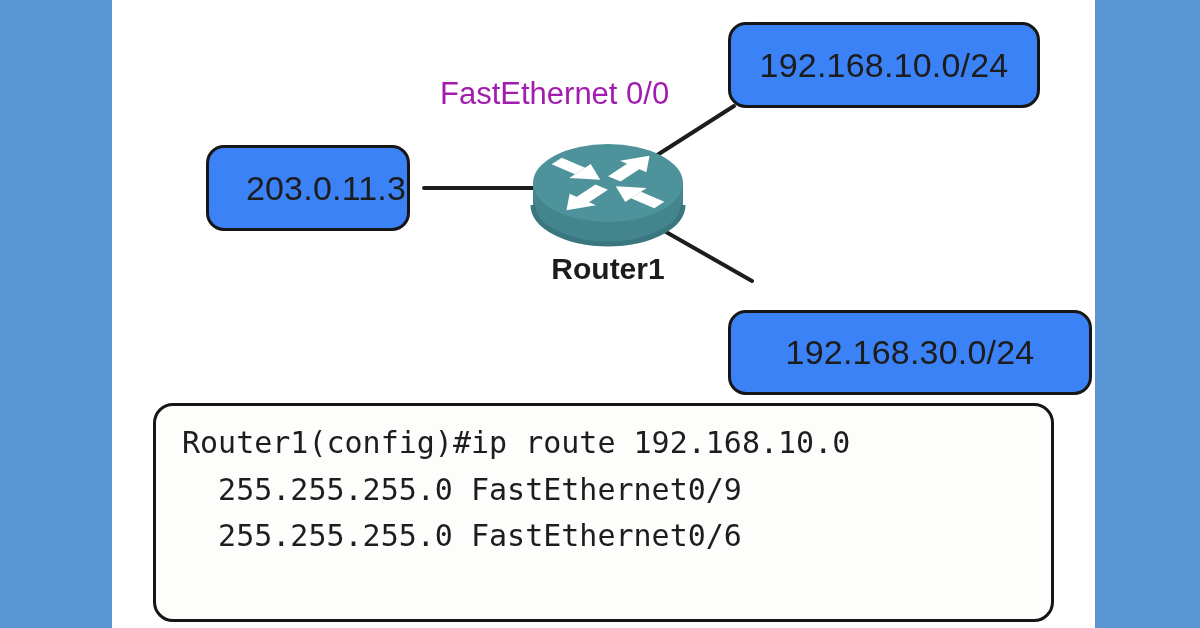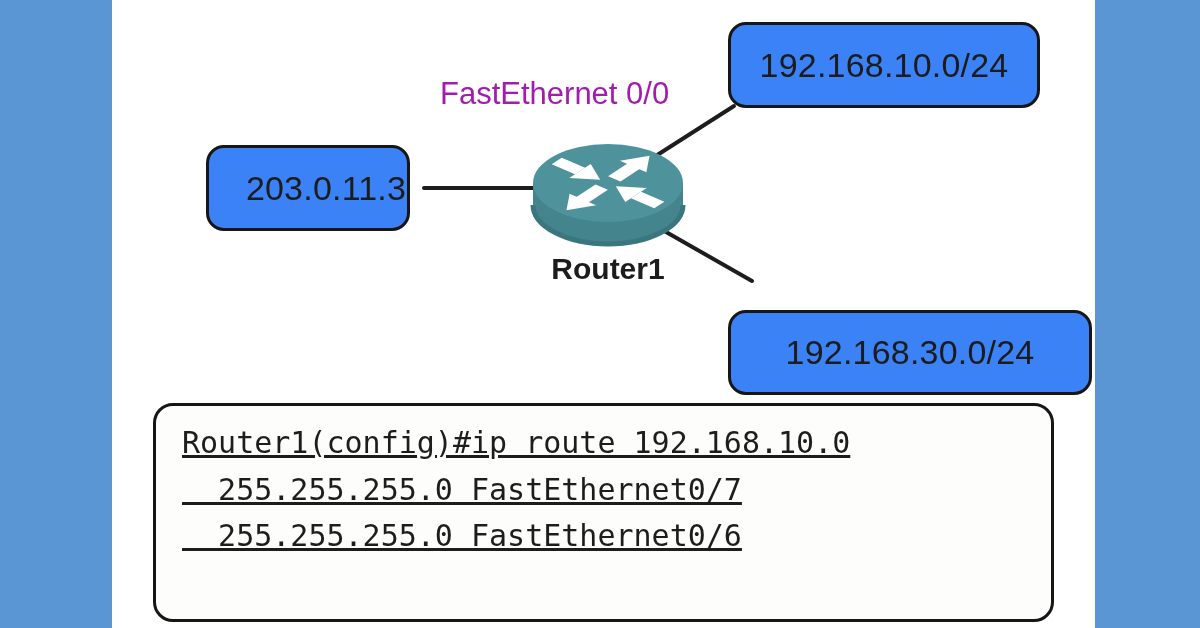--- a/index.html
+++ b/index.html
@@ -73,21 +73,21 @@
     background: #fdfdfc;
     border: 3.5px solid #161616;
     border-radius: 20px;
     padding: 14px 0 0 26px;
     font-family: "DejaVu Sans Mono", monospace;
     font-size: 30px;
     font-weight: 500;
     line-height: 46.5px;
     color: #1d1d1d;
   }
-  .code-line { white-space: pre; text-decoration: underline; }
+  .code-line { white-space: pre; }
 </style>
 </head>
 <body>
 
 <div class="canvas">
 
   <div class="side-bar left"></div>
   <div class="side-bar right"></div>
 
   <svg class="conn-layer" viewBox="0 0 1200 628" xmlns="http://www.w3.org/2000/svg">
@@ -139,17 +139,17 @@
   <div class="node-box bottom-node">
     <span>192.168.30.0/24</span>
   </div>
 
   <div class="iface-label fe00">FastEthernet 0/0</div>
 
   <div class="router-label">Router1</div>
 
   <div class="code-box">
     <div class="code-line">Router1(config)#ip route 192.168.10.0</div>
-    <div class="code-line">  255.255.255.0 FastEthernet0/7</div>
+    <div class="code-line">  255.255.255.0 FastEthernet0/9</div>
     <div class="code-line">  255.255.255.0 FastEthernet0/6</div>
   </div>
 
 </div>
 
 </body></html>

